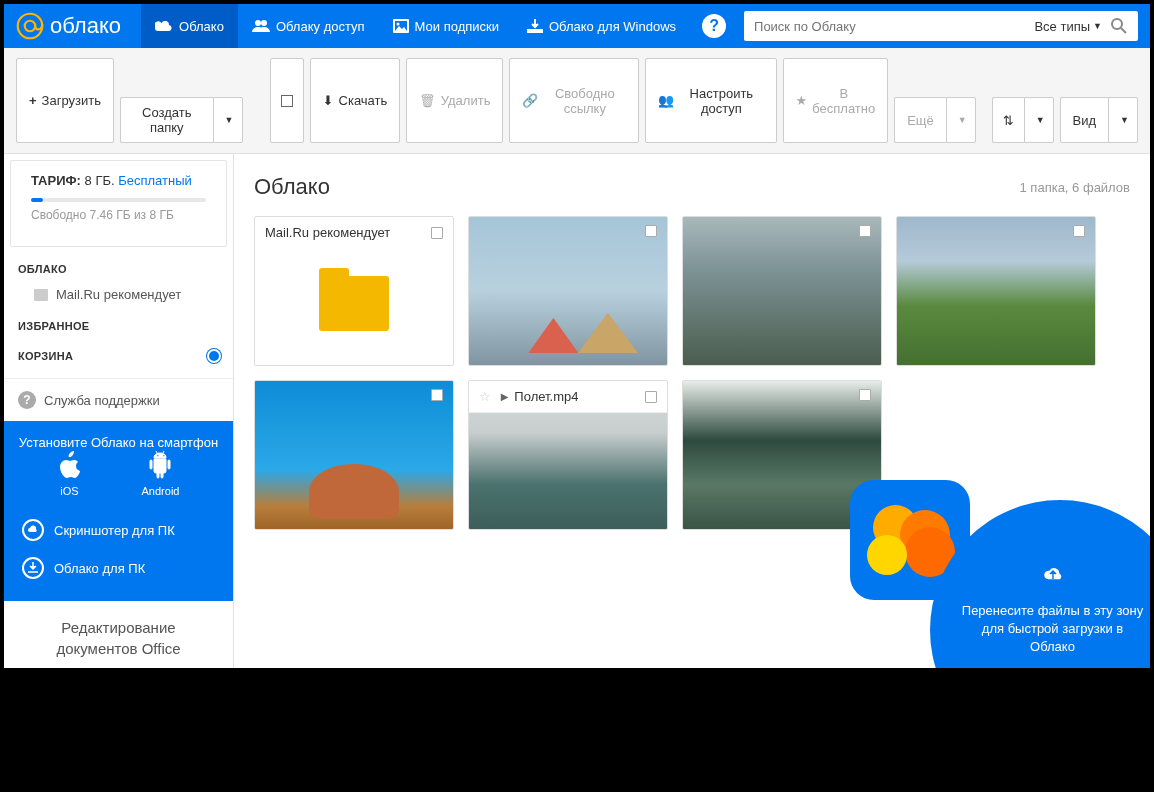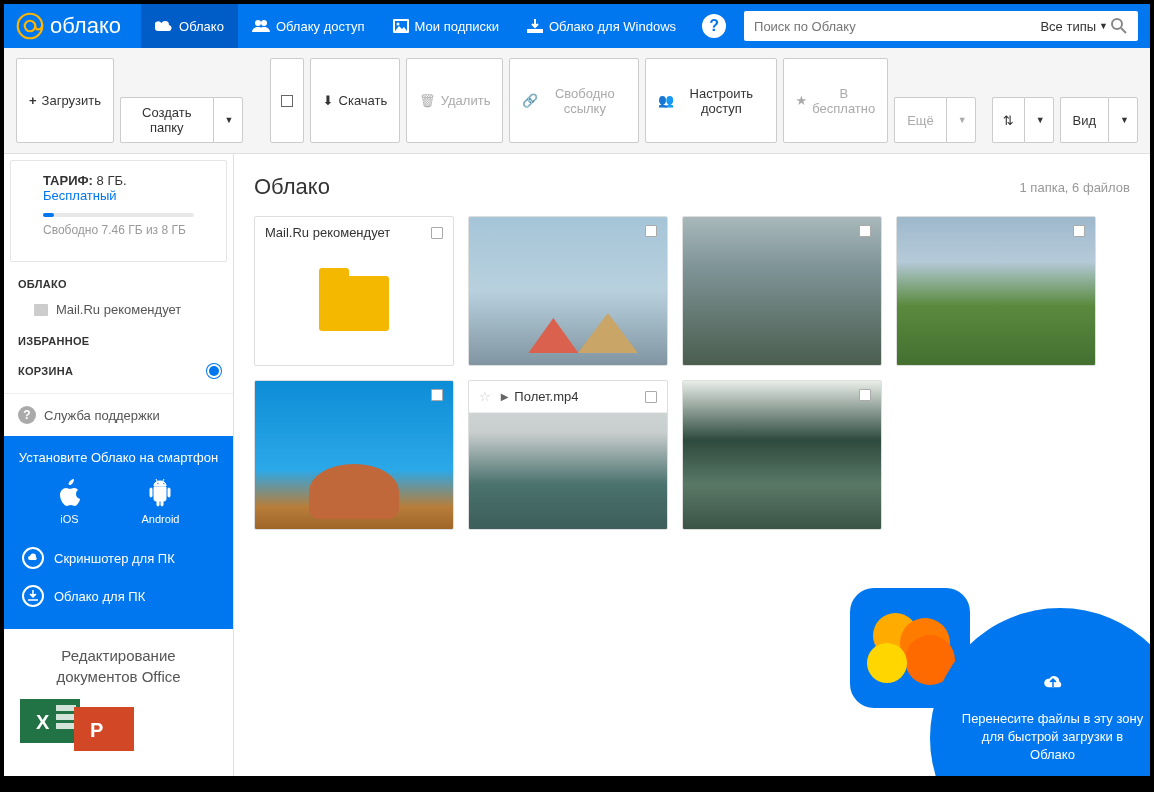--- a/index.html
+++ b/index.html
@@ -1,66 +1,66 @@
 <!DOCTYPE html>
 <html><head>
 <meta charset="utf-8">
 <style>
 * { margin: 0; padding: 0; box-sizing: border-box; font-family: Arial, Helvetica, sans-serif; }
 body { background: #000; padding: 4px; }
-.app { background: #fff; width: 1146px; height: 772px; position: relative; overflow: hidden; }
+.app { background: #fff; width: 1146px; height: 664px; position: relative; overflow: hidden; }
 
 
 .header { background: #0077ee; height: 44px; display: flex; align-items: center; padding: 0 12px; }
 .logo { display: flex; align-items: center; color: #fff; font-size: 22px; font-weight: 300; }
 .logo-at { width: 28px; height: 28px; margin-right: 6px; }
 .nav { display: flex; margin-left: 20px; height: 100%; }
 .nav-item { display: flex; align-items: center; color: #fff; font-size: 13px; padding: 0 14px; cursor: pointer; }
 .nav-item.active { background: #005dc7; }
 .nav-item svg { margin-right: 6px; }
 .help-btn { width: 24px; height: 24px; border-radius: 50%; background: #fff; color: #0077ee; display: flex; align-items: center; justify-content: center; font-weight: bold; margin: 0 12px; cursor: pointer; }
 .search-bar { flex: 1; background: #fff; height: 30px; border-radius: 2px; display: flex; align-items: center; padding: 4px 10px; margin-left: 6px; }
 .search-bar input { border: none; outline: none; flex: 1; font-size: 13px; }
-.search-types { font-size: 13px; color: #333; margin: 0 2px; display: flex; align-items: center; cursor: pointer; }
+.search-types { font-size: 13px; color: #333; margin: 0 8px; display: flex; align-items: center; cursor: pointer; }
 .search-icon { color: #888; cursor: pointer; }
 
 
 .toolbar { background: #f5f5f5; border-bottom: 1px solid #e0e0e0; padding: 10px 12px; display: flex; gap: 8px; }
 .btn { background: #fff; border: 1px solid #ccc; border-radius: 2px; padding: 7px 12px; font-size: 13px; color: #333; cursor: pointer; display: flex; align-items: center; gap: 5px; }
 .btn.disabled { color: #aaa; cursor: default; }
 .btn-group { display: flex; margin-top: 39px; }
 .btn-group .btn:first-child { border-radius: 2px 0 0 2px; border-right: none; }
 .btn-group .btn:last-child { border-radius: 0 2px 2px 0; padding: 7px 8px; }
 .toolbar-section { display: flex; gap: 6px; }
 .toolbar-spacer { flex: 1; }
 .btn-icon-only { padding: 7px 10px; }
 
 
 .body { display: flex; height: calc(100% - 44px - 54px); }
 .sidebar { width: 230px; background: #fff; border-right: 1px solid #e0e0e0; overflow-y: auto; }
 .main { flex: 1; overflow-y: auto; padding: 20px; position: relative; }
 
 
-.sb-box { padding: 12px 32px; border: 1px solid #e5e5e5; margin: 6px; border-radius: 2px; }
+.sb-box { padding: 12px 20px; border: 1px solid #e5e5e5; margin: 6px; border-radius: 2px; }
 .sb-tariff { font-size: 13px; color: #333; }
 .sb-tariff .free { color: #0077ee; }
 .sb-progress { height: 4px; background: #e8e8e8; border-radius: 2px; margin: 10px 0 6px; position: relative; }
 .sb-progress-fill { position: absolute; left: 0; top: 0; height: 100%; width: 7%; background: #0077ee; border-radius: 2px; }
 .sb-quota { font-size: 12px; color: #999; margin-bottom: 12px; }
 .sb-promo-btn { background: #0077ee; color: #fff; text-align: center; padding: 10px; font-size: 14px; border-radius: 2px; cursor: pointer; }
 .sb-section { padding: 10px 14px 2px; }
 .sb-section-title { font-size: 11px; font-weight: bold; color: #333; letter-spacing: 0.3px; margin-bottom: 6px; display: flex; align-items: center; justify-content: space-between; }
 .sb-folder { display: flex; align-items: center; gap: 8px; padding: 6px 4px 6px 16px; font-size: 13px; color: #555; cursor: pointer; }
 .sb-folder-icon { width: 14px; height: 12px; background: #ccc; border-radius: 1px; }
 .sb-radio { width: 10px; height: 10px; border-radius: 50%; background: #0077ee; box-shadow: 0 0 0 2px #fff, 0 0 0 3px #0077ee; }
 .sb-support { display: flex; align-items: center; gap: 8px; padding: 12px 14px; font-size: 13px; color: #555; border-top: 1px solid #eee; margin-top: 8px; cursor: pointer; }
 .sb-q { width: 18px; height: 18px; border-radius: 50%; background: #aaa; color: #fff; display: flex; align-items: center; justify-content: center; font-size: 12px; font-weight: bold; }
 
 .sb-blue { background: #0077ee; color: #fff; padding: 14px; margin: 0; text-align: center; }
-.sb-blue-title { font-size: 13px; margin-bottom: 14px; }
+.sb-blue-title { font-size: 13px; margin-bottom: 1px; }
 .sb-apps { display: flex; justify-content: center; gap: 60px; margin-bottom: 14px; }
 .sb-app { display: flex; flex-direction: column; align-items: center; gap: 6px; font-size: 11px; cursor: pointer; }
 .sb-link { display: flex; align-items: center; gap: 10px; padding: 8px 4px; font-size: 13px; cursor: pointer; }
 .sb-link-icon { width: 22px; height: 22px; border: 2px solid #fff; border-radius: 50%; display: flex; align-items: center; justify-content: center; }
 
 .sb-office { padding: 16px; text-align: center; }
 .sb-office-title { font-size: 15px; color: #555; line-height: 1.4; margin-bottom: 12px; }
 .sb-office-icons { display: flex; gap: 4px; justify-content: flex-start; }
 .office-ico { width: 60px; height: 44px; position: relative; }
 .excel { background: #217346; }

